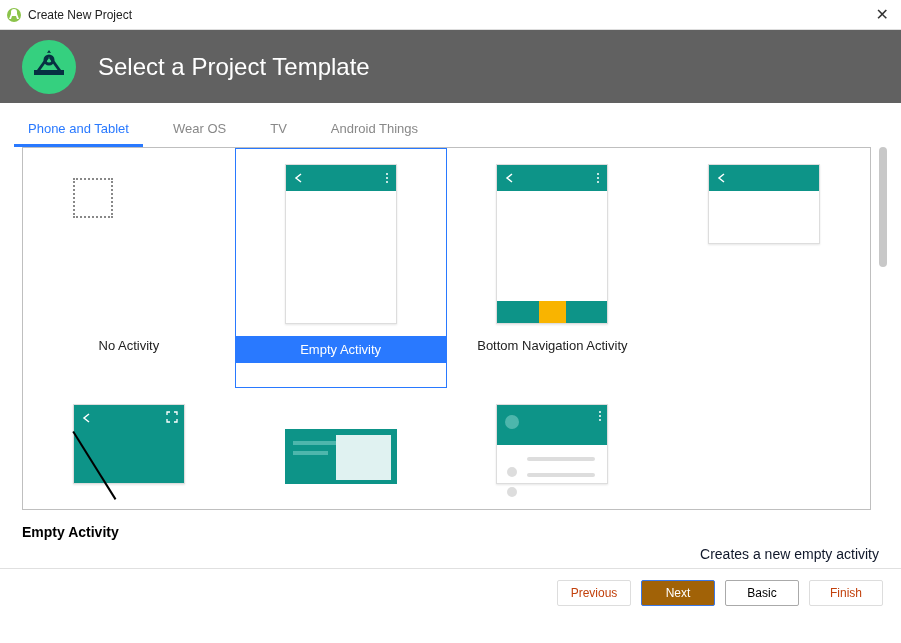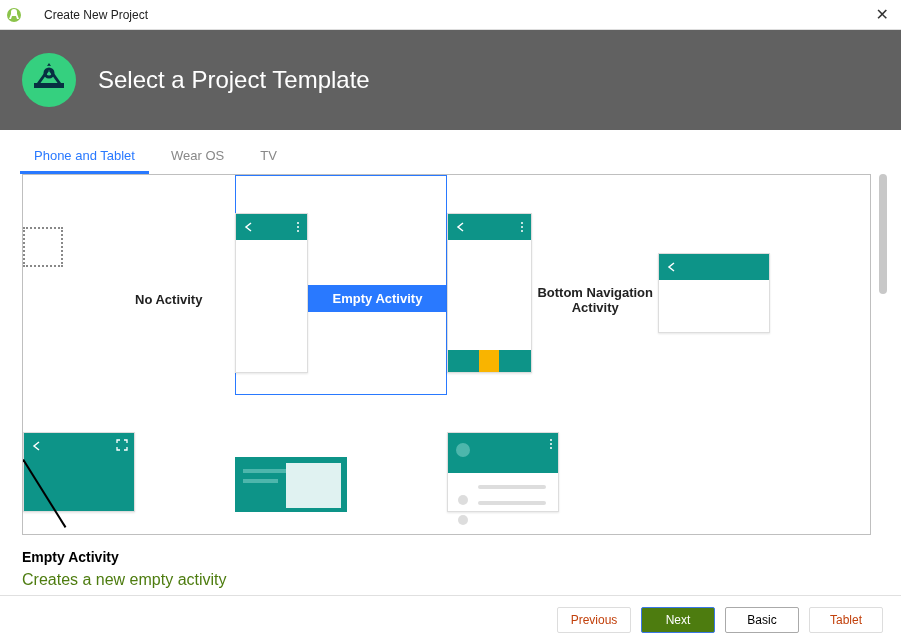--- a/index.html
+++ b/index.html
@@ -2,51 +2,51 @@
 <html><head>
 <meta charset="utf-8">
 <style>
   * { box-sizing: border-box; font-family: "Segoe UI", Arial, sans-serif; }
   html,body { margin:0; padding:0; width:901px; height:643px; background:#fff; }
 
   
   .titlebar { height:30px; border-bottom:1px solid #ddd; display:flex;
               align-items:center; padding:0 6px; font-size:12px; color:#222;
               justify-content:space-between; }
-  .titlebar-left { display:flex; align-items:center; gap:22px; }
+  .titlebar-left { display:flex; align-items:center; gap:6px; }
   .tb-icon { width:16px; height:16px; display:inline-block; }
   .close-x { font-size:16px; color:#333; padding:0 6px; cursor:default; }
 
   
-  .banner { height:100px; background:#616161; display:flex; align-items:center;
+  .banner { height:73px; background:#616161; display:flex; align-items:center;
             padding-left:22px; gap:22px; }
   .banner-title { color:#fff; font-size:24px; font-weight:400; }
   .android-logo { width:54px; height:54px; }
 
   
   .content { height:calc(100% - 30px - 100px - 48px); display:flex;
              flex-direction:column; }
 
   
-  .tabs { display:flex; gap:8px; padding:12px 22px 0 20px; border-bottom:0;
+  .tabs { display:flex; gap:16px; padding:12px 22px 0 14px; border-bottom:0;
           font-size:13px; }
   .tab { padding:6px 14px 8px 14px; color:#888; border-bottom:3px solid transparent;
          cursor:default; }
   .tab.active { color:#2979ff; border-bottom-color:#2979ff; font-weight:500; }
 
   
   .grid-frame { flex:1; margin:0 8px 0 22px; position:relative; }
   .grid-border { border:1px solid #bfbfbf; position:absolute; left:0; top:0;
                  right:22px; bottom:0; overflow:hidden; }
   .scrollbar-track { position:absolute; top:0; right:6px; width:8px; height:120px;
                      background:#c8c8c8; border-radius:4px; }
   .grid { display:grid; grid-template-columns:repeat(4,1fr); padding:0;
           height:100%; }
-  .cell { display:flex; flex-direction:row; align-items:center;
-          padding-top:16px; position:relative;font-weight:bold; }
+  .cell { display:flex; flex-direction:column; align-items:center;
+          padding-top:16px; position:relative; }
   .cell.selected { outline:1px solid #2979ff; outline-offset:-1px; }
   .thumb { width:112px; height:160px; background:#fff; border:1px solid #ddd;
            position:relative;
            box-shadow:0 1px 2px rgba(0,0,0,.1); }
   .appbar { height:26px; background:#0d9488; display:flex; align-items:center;
             justify-content:space-between; padding:0 8px; }
   .appbar .back { width:10px; height:10px; }
   .appbar .menu { width:2px; height:10px; display:flex; flex-direction:column;
                   justify-content:space-between; }
   .appbar .menu span { width:2px; height:2px; background:#fff; border-radius:1px; }
@@ -75,30 +75,30 @@
   .thumb .fullscreen-bracket { position:absolute; top:6px; right:6px; width:12px;
                                height:12px; }
   .nav-item-line { height:4px; background:#ddd; margin:12px 12px 0 30px;
                    border-radius:2px; }
   .nav-item-dot  { width:10px; height:10px; background:#ddd; border-radius:50%;
                    position:absolute; left:10px; }
 
   
   .desc { padding:14px 22px 6px 22px; }
   .desc-title { font-weight:700; font-size:14px; margin-bottom:6px; }
-  .desc-body  { font-size:16px; color:#4d7c0f; }
+  .desc-body  { font-size:14px; color:#0f172a;text-align:right; }
 
   
   .footer { height:48px; border-top:1px solid #e0e0e0; display:flex;
             justify-content:flex-end; align-items:center; gap:10px;
             padding-right:18px; }
   .btn { min-width:74px; height:26px; font-size:12px; border:1px solid #aaa;
          background:#fff; border-radius:2px; display:flex; align-items:center;
          justify-content:center; }
-  .btn.primary { background:#4d7c0f; color:#fff; border-color:#3b78e7; }
+  .btn.primary { background:#a16207; color:#fff; border-color:#3b78e7; }
   .btn.disabled { color:#c2410c; border-color:#ddd; }
 </style>
 </head>
 <body>
 
 <div class="titlebar">
   <div class="titlebar-left">
     <span class="tb-icon">
       <svg viewBox="0 0 16 16">
           <circle cx="8" cy="8" r="7" fill="#8bc34a"></circle>
@@ -127,20 +127,22 @@
 
 <div class="content">
 
   <div class="tabs">
     <div class="tab active">
       <span>Phone and Tablet</span></div>
     <div class="tab">
       <span>Wear OS</span></div>
     <div class="tab">
       <span>TV</span></div>
+    <div class="tab">
+      <span>Android Things</span></div>
   </div>
 
   <div class="grid-frame">
     <div class="grid-border">
       <div class="grid">
 
         <div class="cell">
           <div style="width:112px;height:160px;display:flex;align-items:flex-start;justify-content:flex-start;">
             <div class="no-activity-dashed"></div>
           </div>
@@ -250,15 +252,15 @@
   <div class="btn disabled">
     <span>Previous</span>
     </div>
   <div class="btn primary">
     <span>Next</span>
     </div>
   <div class="btn">
     <span>Basic</span>
     </div>
   <div class="btn disabled">
-    <span>Tablet</span>
+    <span>Finish</span>
     </div>
 </div>
 
 </body></html>

